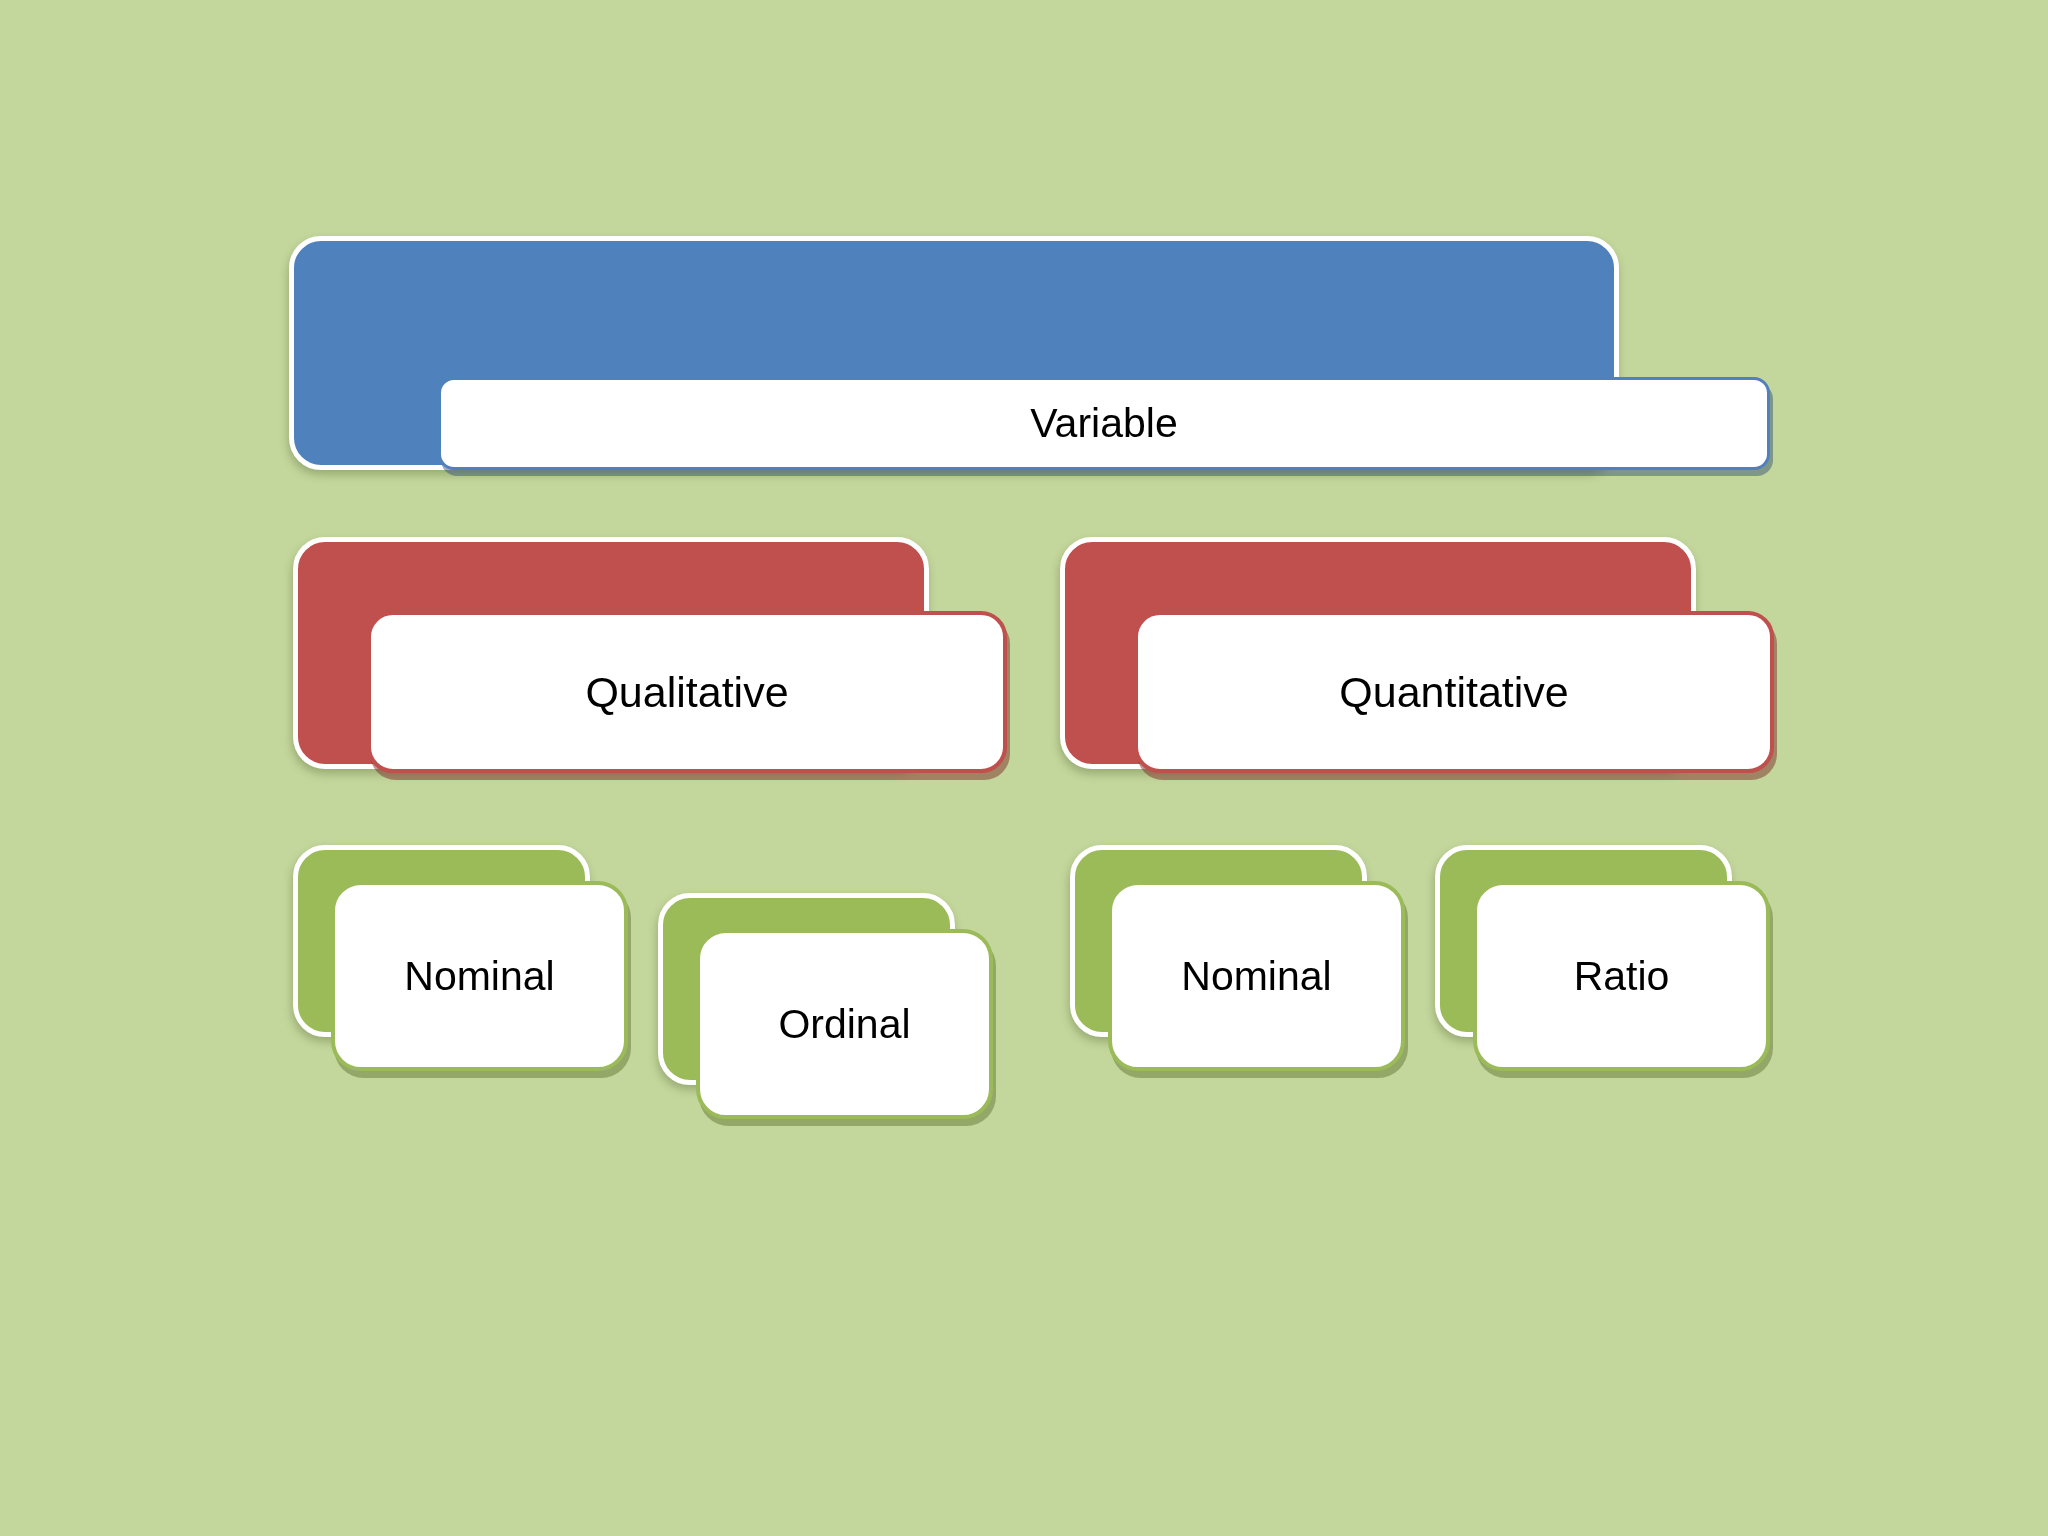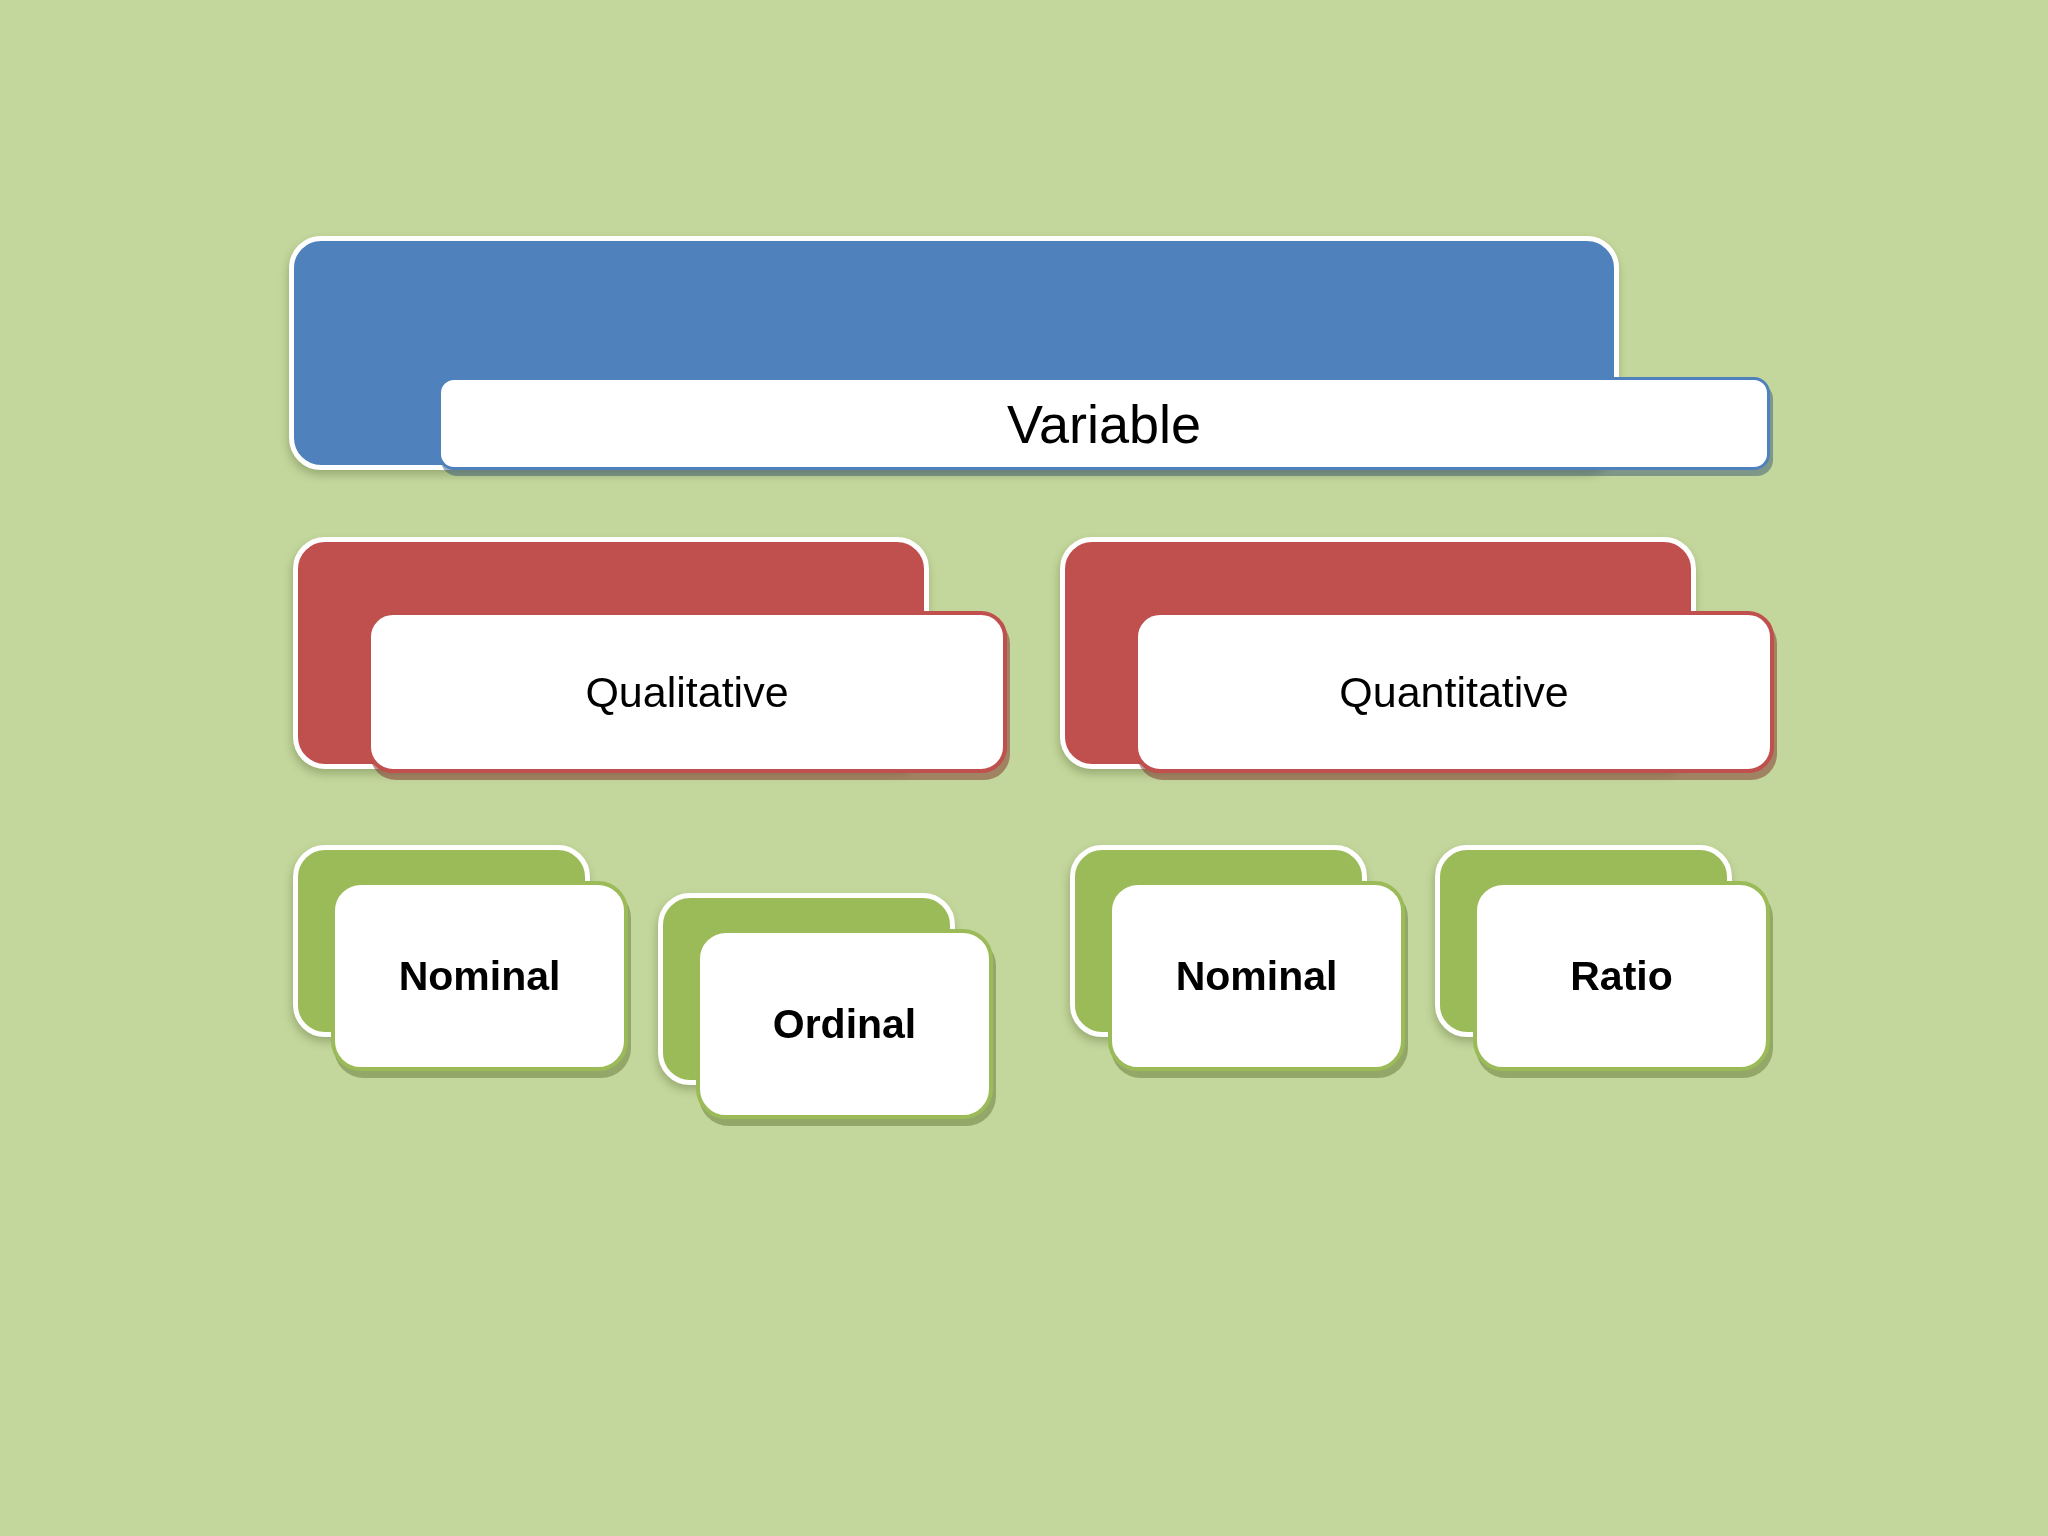--- a/index.html
+++ b/index.html
@@ -39,21 +39,21 @@
   #node-variable { left: 289px; top: 236px; width: 1490px; height: 245px; }
   #node-variable .back {
     width: 1330px; height: 234px;
     background: #4f81bd;
   }
   #node-variable .plate {
     left: 149px; top: 141px;
     width: 1332px; height: 93px;
     border: 3px solid #4f81bd;
     border-radius: 16px;
-    font-size: 54px;
+    font-size: 41px;
     box-shadow: 3px 6px 0 rgba(45, 75, 115, 0.45);
   }
 
   
   .node-l2 { width: 720px; height: 245px; top: 537px; }
   #node-qualitative  { left: 293px; }
   #node-quantitative { left: 1060px; padding-left: 9px; }
   .node-l2 .back {
     width: 636px; height: 232px;
     background: #c0504d;
@@ -62,21 +62,21 @@
     left: 74px; top: 74px;
     width: 640px; height: 162px;
     border: 4px solid #c0504d;
     border-radius: 26px;
     font-size: 43px;
     box-shadow: 3px 7px 0 rgba(125, 48, 44, 0.5);
     justify-content: center;
   }
 
   
-  .node-l3 { width: 340px; height: 235px; top: 845px; font-weight: bold; }
+  .node-l3 { width: 340px; height: 235px; top: 845px; }
   #node-nominal  { left: 293px; }
   #node-ordinal  { left: 658px; margin-top: 48px; }
   #node-interval { left: 1070px; }
   #node-ratio    { left: 1435px; }
   .node-l3 .back {
     width: 297px; height: 192px;
     background: #9bbb59;
   }
   .node-l3 .plate {
     left: 38px; top: 36px;

